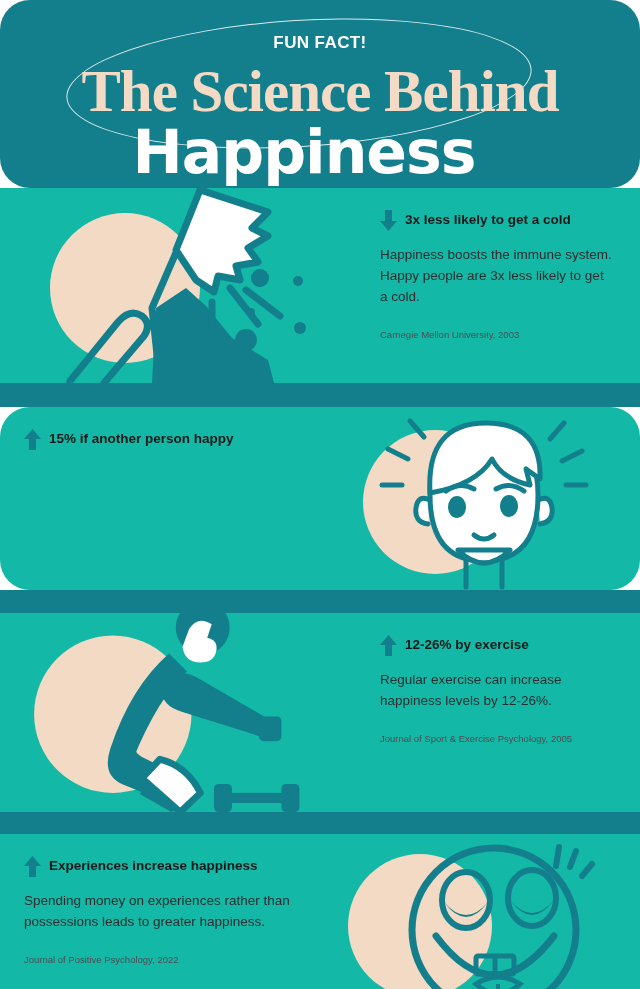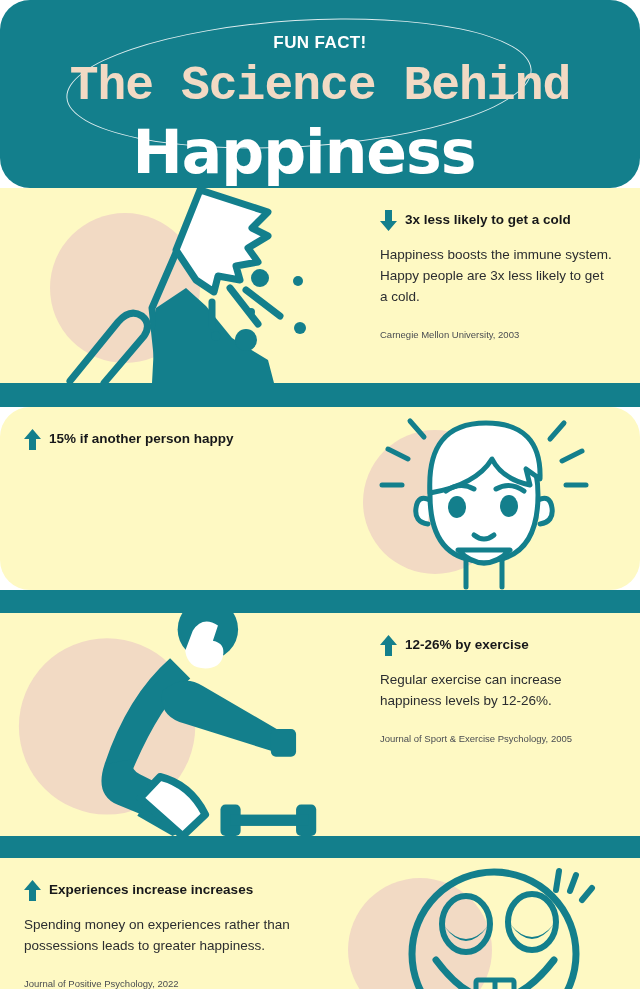--- a/index.html
+++ b/index.html
@@ -17,32 +17,32 @@
     position:absolute;left:66px;top:20px;width:464px;height:125px;
     border:1.4px solid rgba(255,255,255,.85);border-radius:50%;
     transform:rotate(-3.5deg);
   }
   .funfact{
     position:absolute;left:0;top:33px;width:640px;text-align:center;
     color:#ffffff;font-size:17px;font-weight:600;letter-spacing:.4px;
   }
   .title1{
     position:absolute;left:0;top:62px;width:640px;text-align:center;
-    color:#F2DAC4;font-size:48px;font-weight:800;letter-spacing:-1px;
-    font-family:Liberation Mono, monospace;line-height:1;
+    color:#F2DAC4;font-size:59px;font-weight:800;letter-spacing:-1px;
+    font-family:Liberation Serif, serif;line-height:1;
   }
   .title2{
     position:absolute;left:0;top:122px;width:608px;text-align:center;
     color:#ffffff;font-size:60px;font-weight:800;letter-spacing:-1px;
     font-family:"DejaVu Sans", sans-serif;line-height:1;
   }
 
   
   .band{width:640px;background:#137F8C;}
-  .panel{position:relative;width:640px;background:#fef9c3;overflow:hidden;}
+  .panel{position:relative;width:640px;background:#14b8a6;overflow:hidden;}
 
   .art{position:absolute;top:0;width:320px;height:100%;overflow:hidden;}
   .art.left{left:0;}
   .art.right{left:320px;}
   .art svg{position:absolute;left:0;top:0;width:100%;height:100%;}
 
   .txt{position:absolute;top:0;width:320px;height:100%;box-sizing:border-box;}
   .txt.left{left:0;padding:22px 26px 0 24px;}
   .txt.right{left:320px;padding:22px 26px 0 60px;}
 
@@ -157,21 +157,21 @@
         <svg class="arrow" viewBox="0 0 17 21">
           <path d="M8.5 0 L17 10 H12 V21 H5 V10 H0 Z" fill="#137F8C"></path>
         </svg>
         <span class="headline-text">15% if another person happy</span>
       </div>
     </div>
   </div>
 
   <div class="band" style="height:23px;"></div>
 
-  <div class="panel" style="height:223px;">
+  <div class="panel" style="height:199px;">
     <div class="art left">
       <svg viewBox="0 0 320 177" preserveAspectRatio="xMidYMid slice">
         <circle cx="118" cy="90" r="70" fill="#F2DAC4"></circle>
         <g fill="#137F8C">
 
           <circle cx="198" cy="13" r="24"></circle>
 
           <path d="M186 14 q8 -12 20 -4 l-4 12 q10 2 8 12 q-2 10 -14 10 q-14 0 -16 -14 Z" fill="#ffffff"></path>
 
           <path d="M168 36 q-34 30 -52 84 l20 10 q22 -54 48 -78 Z"></path>
@@ -237,20 +237,20 @@
 
         <path d="M156 150 q22 -14 44 0 q-22 20 -44 0 Z" fill="none" stroke="#137F8C" stroke-width="5"></path>
         <line x1="178" y1="150" x2="178" y2="160" stroke="#137F8C" stroke-width="4"></line>
       </svg>
     </div>
     <div class="txt left">
       <div class="headline">
         <svg class="arrow" viewBox="0 0 17 21">
           <path d="M8.5 0 L17 10 H12 V21 H5 V10 H0 Z" fill="#137F8C"></path>
         </svg>
-        <span class="headline-text">Experiences increase increases</span>
+        <span class="headline-text">Experiences increase happiness</span>
       </div>
       <p class="body">Spending money on experiences rather than possessions leads to greater happiness.</p>
       <div class="source">Journal of Positive Psychology, 2022</div>
     </div>
   </div>
 
 </div>
 
 </body></html>

